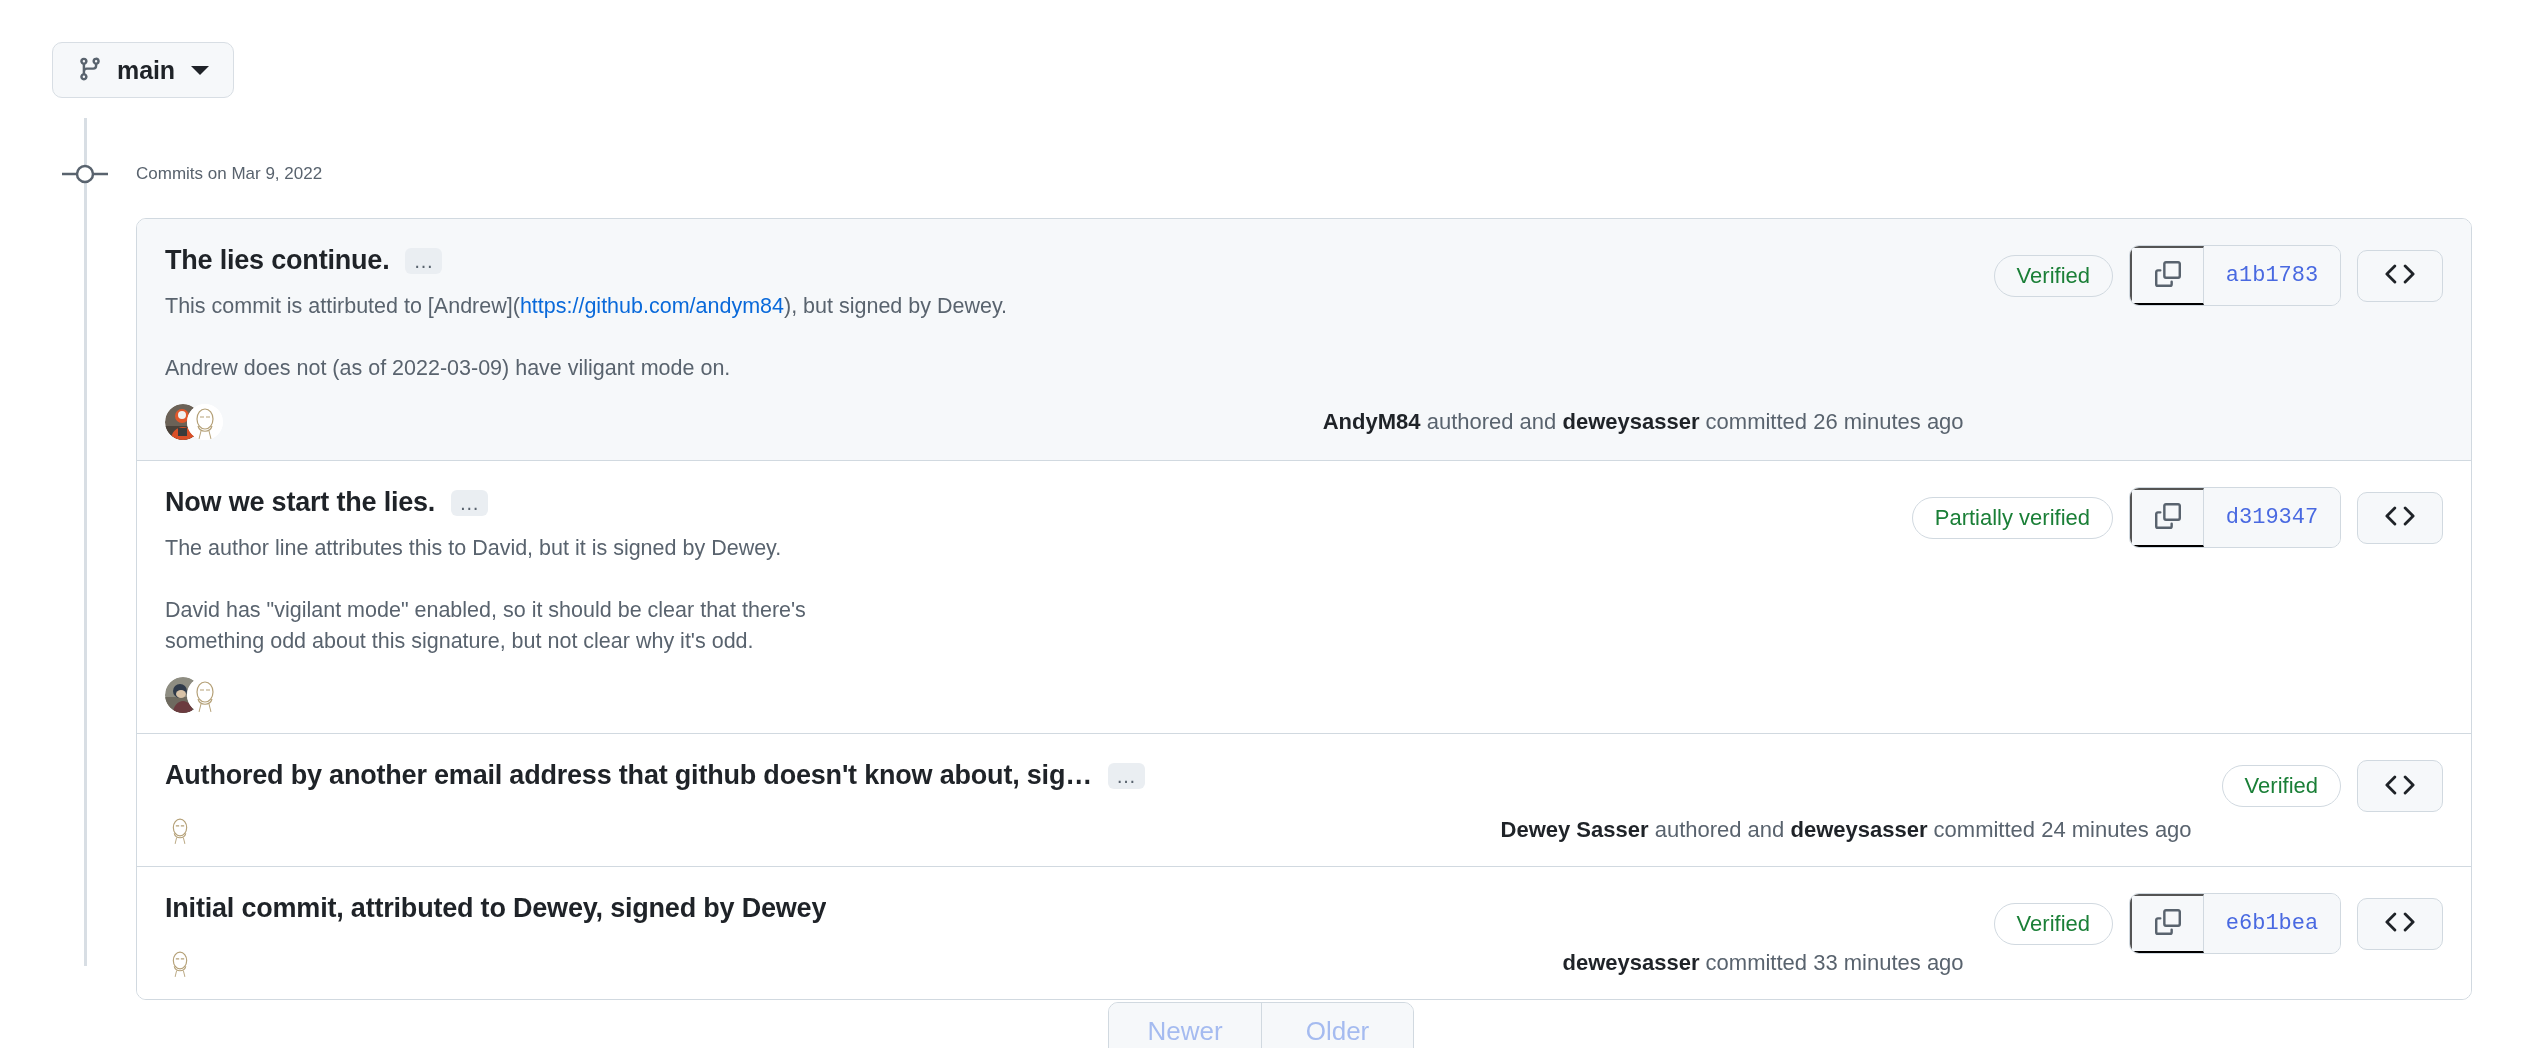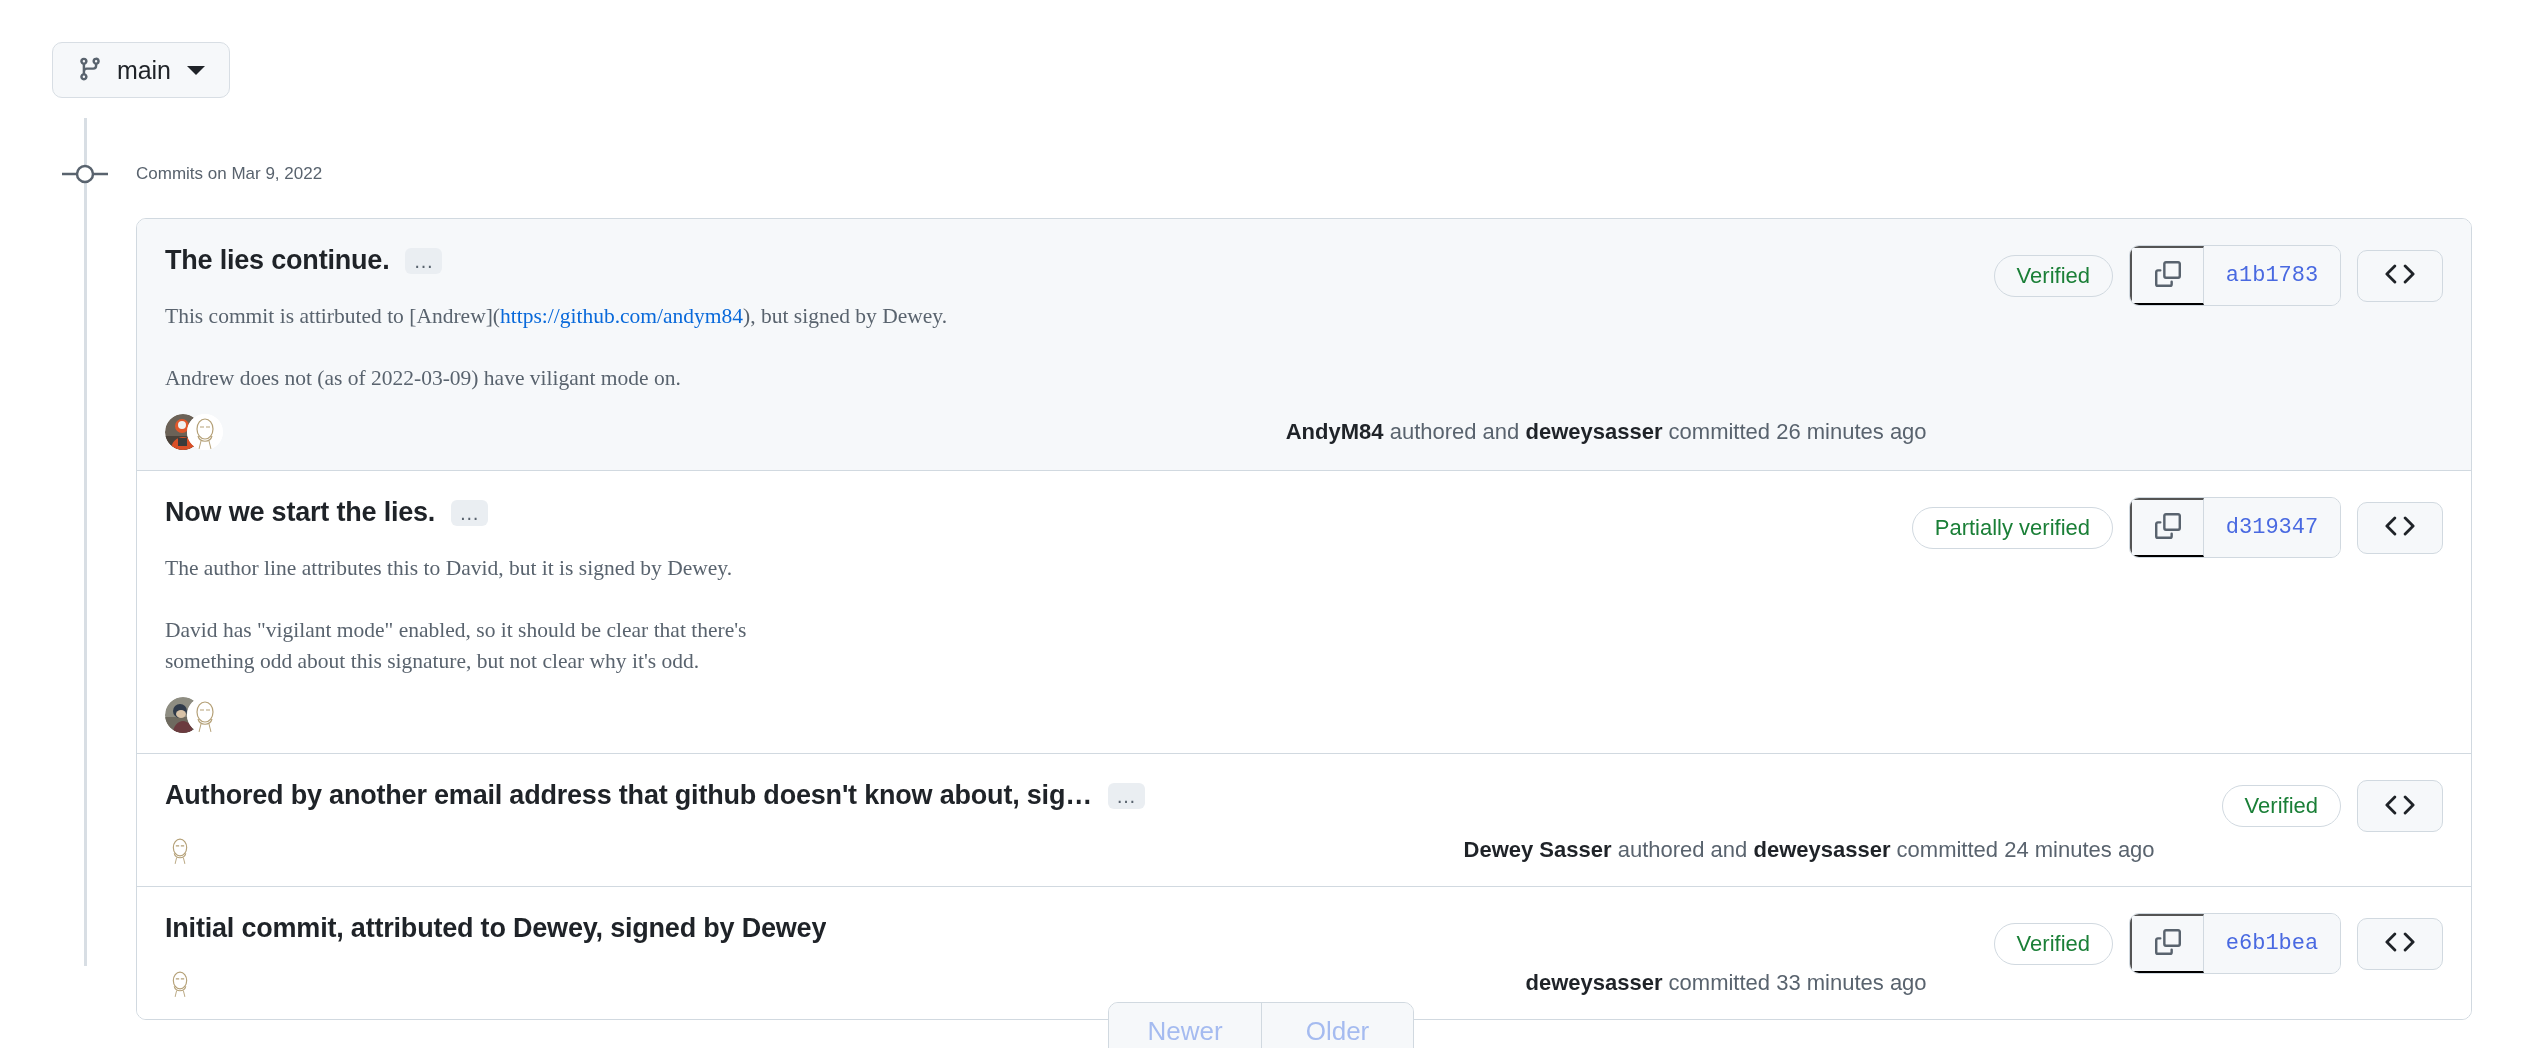--- a/index.html
+++ b/index.html
@@ -28,21 +28,21 @@
     gap: 14px;
     height: 56px;
     padding: 0 24px;
     background: #f6f8fa;
     border: 1px solid #d8dee4;
     border-radius: 10px;
     cursor: pointer;
   }
   .branch-btn .branch-label {
     font-size: 25px;
-    font-weight: 400;
+    font-weight: 700;
     color: #1f2328;
     letter-spacing: -0.1px;
   }
   .branch-icon { display: block; }
   .caret {
     width: 0; height: 0;
     border-left: 9px solid transparent;
     border-right: 9px solid transparent;
     border-top: 9px solid #1f2328;
     margin-left: 2px;
@@ -86,21 +86,20 @@
     background: #ffffff;
     overflow: hidden;
   }
   .commit-row {
     display: flex;
     align-items: flex-start;
     justify-content: space-between;
     padding: 22px 28px 20px 28px;
     border-bottom: 1px solid #d1d9e0;
     background: #ffffff;
-    gap: 37px;
   }
   .commit-row:last-child { border-bottom: none; }
   .commit-row.highlighted { background: #f6f8fa; }
 
   .commit-main { flex: 1 1 auto; min-width: 0; padding-right: 30px; }
 
   .commit-title-line {
     display: flex;
     align-items: center;
     gap: 16px;
@@ -130,22 +129,22 @@
     color: #59636e;
     font-size: 20px;
     line-height: 14px;
     letter-spacing: 1px;
     cursor: pointer;
     position: relative;
     top: 1px;
   }
 
   .commit-body {
-    margin-top: 22px;
-    font-family: Liberation Serif, serif;
+    margin-top: 12px;
+    font-family: Liberation Sans, sans-serif;
     font-size: 21.5px;
     line-height: 31px;
     color: #59636e;
     white-space: pre-wrap;
   }
   .commit-body a { color: #0969da; text-decoration: none; }
 
   .commit-meta {
     display: flex;
     align-items: center;

